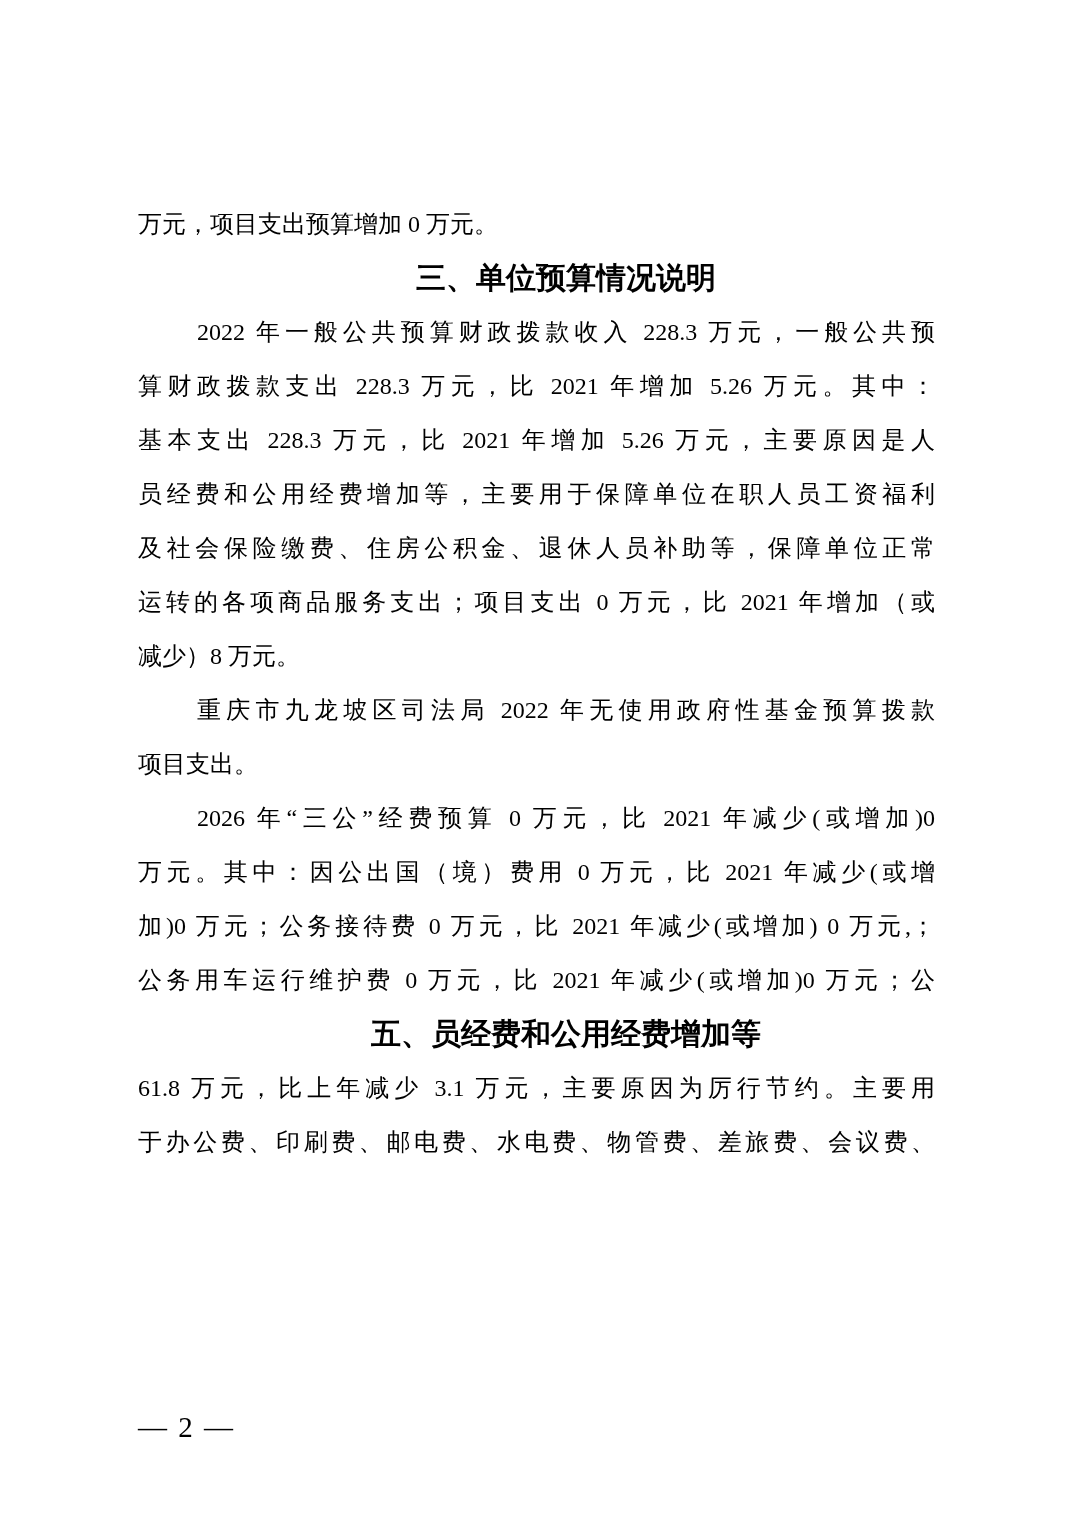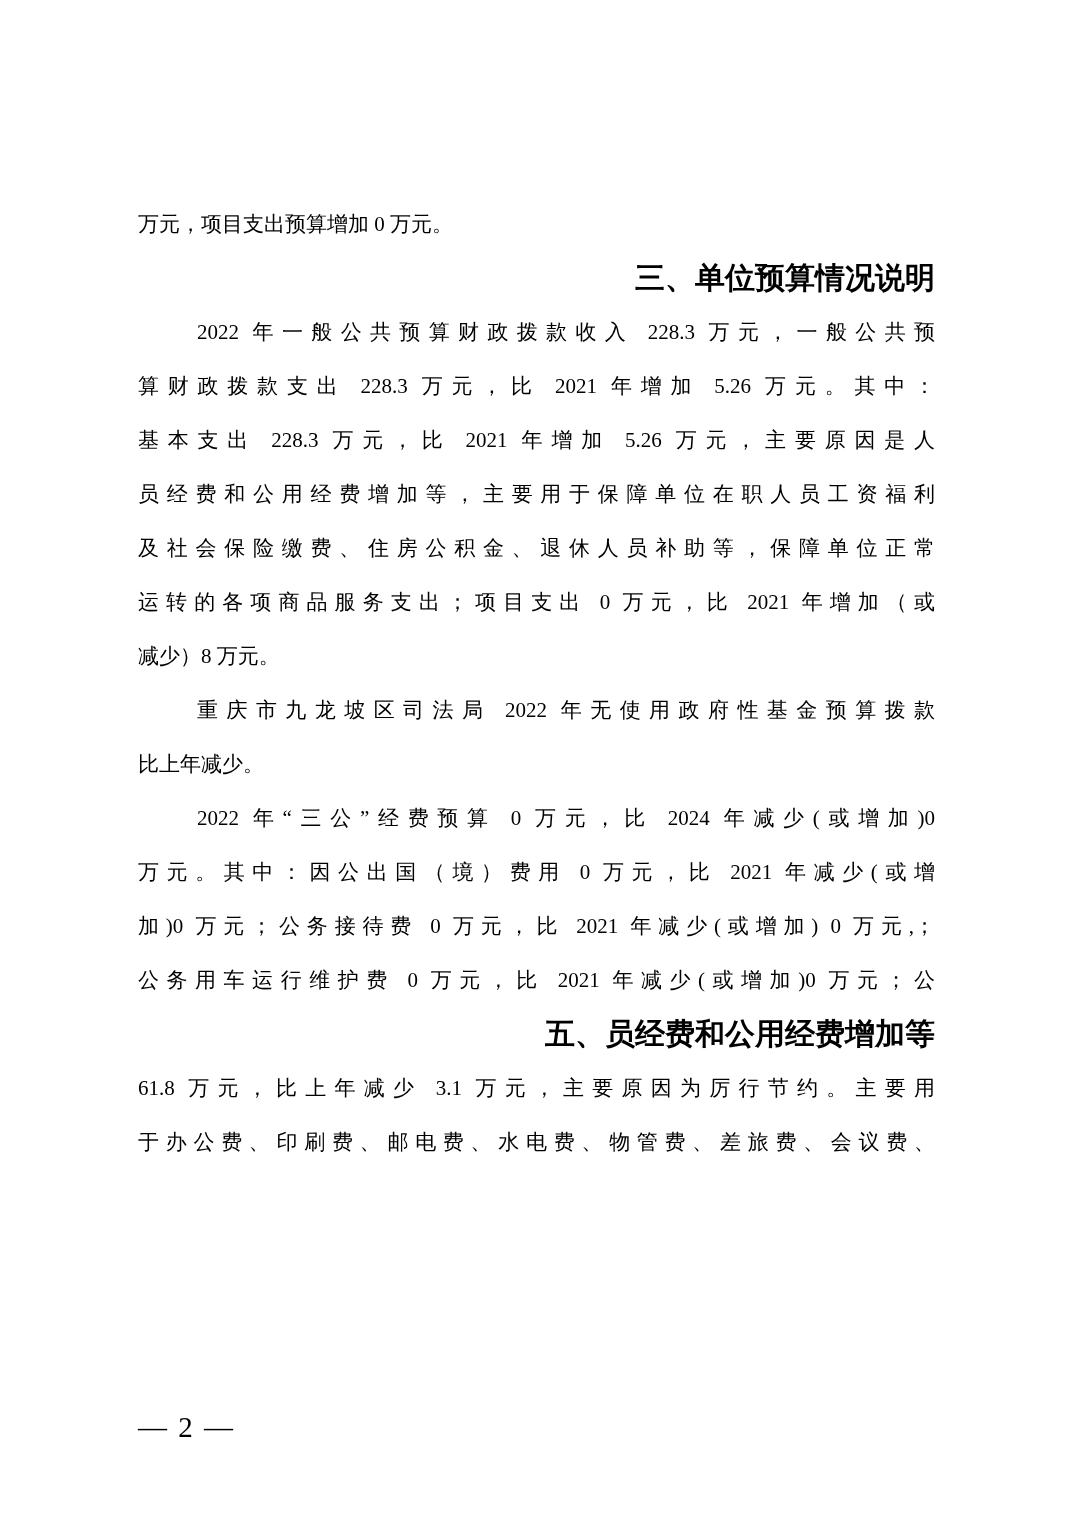--- a/index.html
+++ b/index.html
@@ -15,42 +15,42 @@
     font-family: "Liberation Serif", "DejaVu Serif", serif;
     overflow: hidden;
   }
   .doc-body {
     position: absolute;
     left: 138px;
     top: 197px;
     width: 797px;
   }
   .line {
-    font-size: 21px;
+    font-size: 24px;
     height: 54px;
     line-height: 54px;
     white-space: normal;
     overflow: hidden;
   }
   
   .j {
     text-align: justify;
     text-align-last: justify;
     text-justify: inter-character;
   }
   
   .ind {
     text-indent: 59px;
   }
   
   .heading {
     font-family: "Liberation Sans", "DejaVu Sans", sans-serif;
     font-weight: 700;
     font-size: 30px;
-    text-align: right;
+    text-align: center;
   }
   .footer {
     position: absolute;
     left: 138px;
     top: 1400px;
     font-size: 29px;
     height: 54px;
     line-height: 54px;
     letter-spacing: 2px;
   }
@@ -62,22 +62,22 @@
   <div class="line">万元，项目支出预算增加 0 万元。</div>
   <div class="line heading ind">三、单位预算情况说明</div>
   <div class="line j ind">2022 年一般公共预算财政拨款收入 228.3 万元，一般公共预</div>
   <div class="line j">算财政拨款支出 228.3 万元，比 2021 年增加 5.26 万元。其中：</div>
   <div class="line j">基本支出 228.3 万元，比 2021 年增加 5.26 万元，主要原因是人</div>
   <div class="line j">员经费和公用经费增加等，主要用于保障单位在职人员工资福利</div>
   <div class="line j">及社会保险缴费、住房公积金、退休人员补助等，保障单位正常</div>
   <div class="line j">运转的各项商品服务支出；项目支出 0 万元，比 2021 年增加（或</div>
   <div class="line">减少）8 万元。</div>
   <div class="line j ind">重庆市九龙坡区司法局 2022 年无使用政府性基金预算拨款</div>
-  <div class="line">比上年减少。</div>
-  <div class="line j ind">2022 年“三公”经费预算 0 万元，比 2024 年减少(或增加)0</div>
+  <div class="line">项目支出。</div>
+  <div class="line j ind">2026 年“三公”经费预算 0 万元，比 2021 年减少(或增加)0</div>
   <div class="line j">万元。其中：因公出国（境）费用 0 万元，比 2021 年减少(或增</div>
   <div class="line j">加)0 万元；公务接待费 0 万元，比 2021 年减少(或增加) 0 万元,；</div>
   <div class="line j">公务用车运行维护费 0 万元，比 2021 年减少(或增加)0 万元；公</div>
   <div class="line heading ind">五、员经费和公用经费增加等</div>
   <div class="line j">61.8 万元，比上年减少 3.1 万元，主要原因为厉行节约。主要用</div>
   <div class="line j">于办公费、印刷费、邮电费、水电费、物管费、差旅费、会议费、</div>
 </div>
 
 <div class="footer">— 2 —</div>
 

